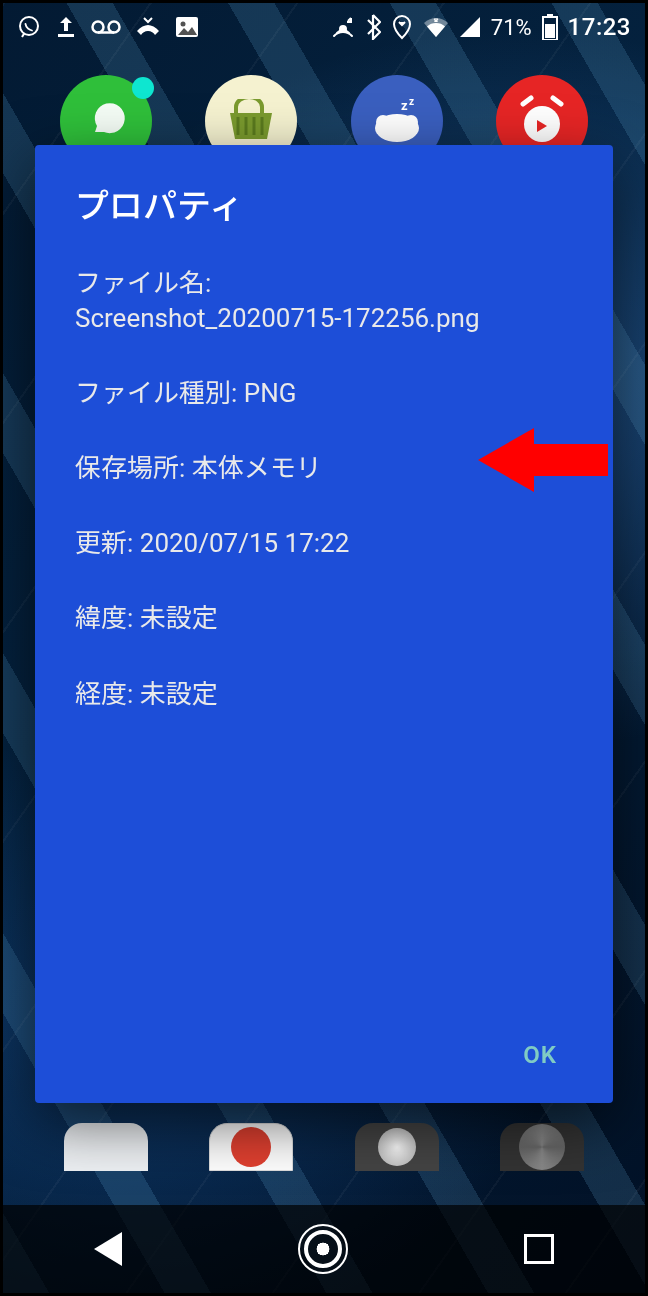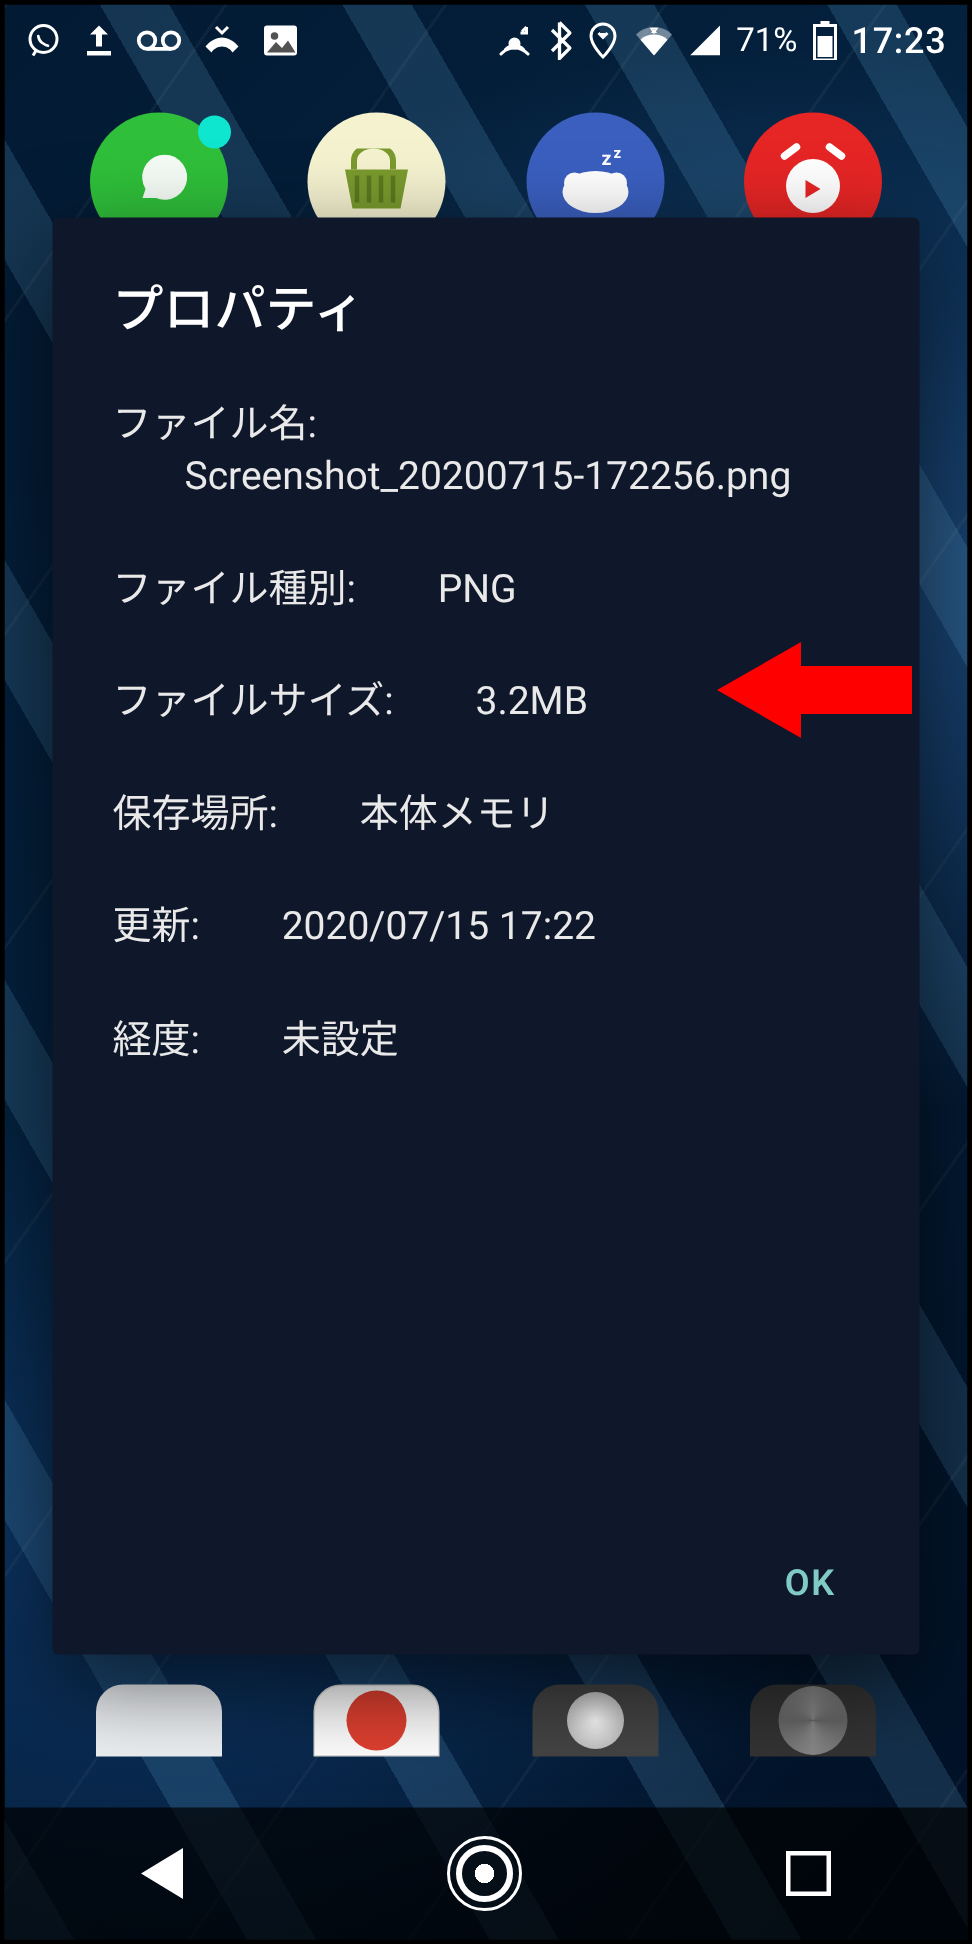--- a/index.html
+++ b/index.html
@@ -67,32 +67,32 @@
     display: flex; align-items: center; justify-content: space-around;
   }
   .nav-tri { width:0;height:0;border-top:17px solid transparent;border-bottom:17px solid transparent;border-right:28px solid #fff; }
   .nav-circ { width:38px;height:38px;border-radius:50%;border:4px solid #fff;background:radial-gradient(circle,#fff 30%,transparent 31%); position:relative;}
   .nav-circ::after{content:"";position:absolute;inset:-10px;border:2px solid #fff;border-radius:50%;}
   .nav-sq { width:30px;height:30px;border:3px solid #fff; }
 
   
   .dialog {
     position: absolute; left: 32px; right: 32px; top: 142px; bottom: 190px;
-    background: #0f172a; border-radius: 4px;
+    background: #1d4ed8; border-radius: 4px;
     box-shadow: 0 20px 60px rgba(0,0,0,.6);
     display: flex; flex-direction: column;
     padding: 34px 40px 22px 40px;
     color: #e9e9e9;
   }
   .dialog-title { font-size: 34px; font-weight: 500; color: #fff; margin-bottom: 34px; }
   .prop-list { flex: 1; display: flex; flex-direction: column; gap: 0; }
   .prop-row { font-size: 26px; line-height: 1.35; padding: 20px 0; }
   .prop-row.filename { padding-top: 4px; padding-bottom: 20px; }
   .prop-row .label { display: inline; }
-  .prop-row .value { display: inline; margin-left: 48px; }
+  .prop-row .value { display: inline; }
   .highlight-box {
     border: 6px solid #ff0000; padding: 24px 8px 24px 2px; margin: 4px -8px 4px -10px;
   }
   .dialog-footer { display:flex; justify-content:flex-end; padding-top: 10px; }
   .ok-btn { color:#80cbc4; font-size:24px; font-weight:600; padding:12px 16px; letter-spacing:1px; cursor:pointer;text-align:center; }
 
   
   .red-arrow {
     position: absolute; top: 425px; left: 475px; width: 130px; height: 60px;
   }
@@ -242,36 +242,36 @@
       <div class="label">ファイル名:</div><br>
       <span class="value">Screenshot_20200715-172256.png</span>
     </div>
 
     <div class="prop-row">
       <span class="label">ファイル種別:</span>
       <span class="value">PNG</span>
     </div>
 
 
-    <div class="prop-row">
-      <span class="label">ファイルサイズ:</span>
-      <span class="value">3.2MB</span>
-    </div>
 
     <div class="prop-row">
       <span class="label">保存場所:</span>
       <span class="value">本体メモリ</span>
     </div>
 
     <div class="prop-row">
       <span class="label">更新:</span>
       <span class="value">2020/07/15 17:22</span>
     </div>
 
 
+    <div class="prop-row">
+      <span class="label">緯度:</span>
+      <span class="value">未設定</span>
+    </div>
 
     <div class="prop-row">
       <span class="label">経度:</span>
       <span class="value">未設定</span>
     </div>
 
   </div>
   <div class="dialog-footer">
     <div class="ok-btn">OK</div>
   </div>

